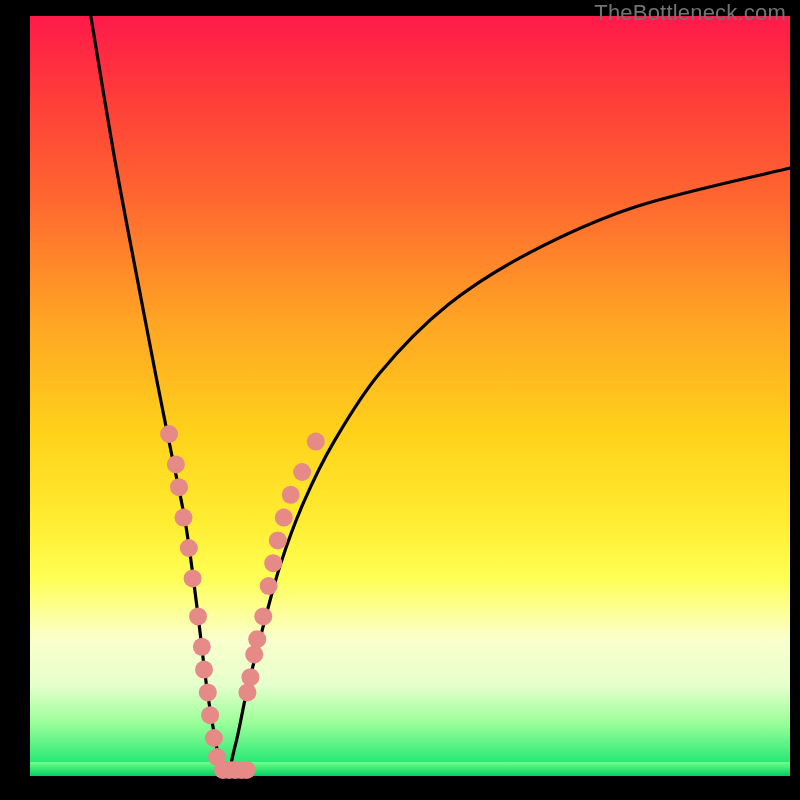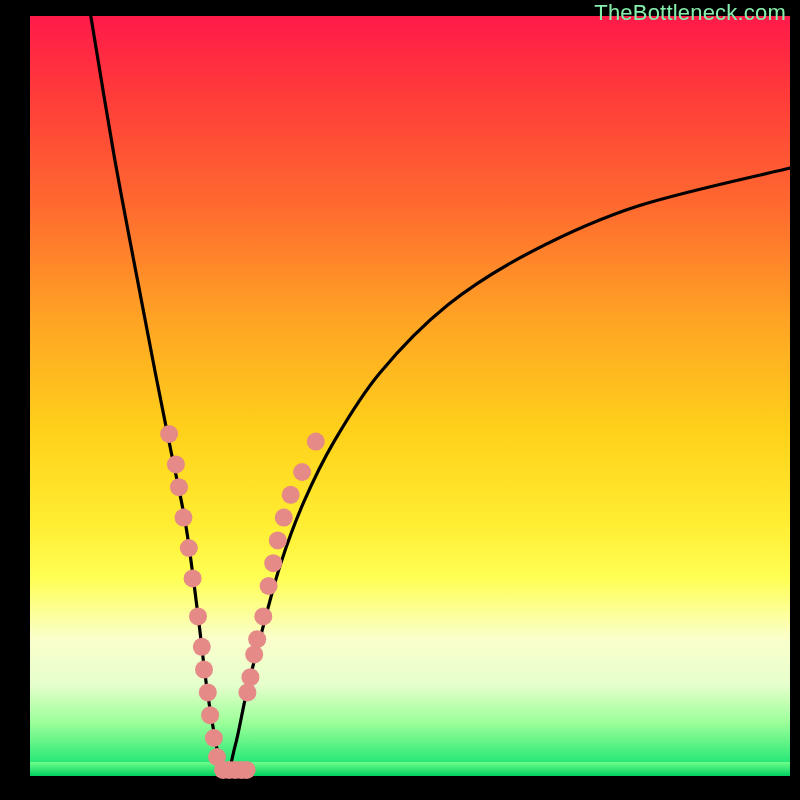--- a/index.html
+++ b/index.html
@@ -44,21 +44,21 @@
     width: 100%;
     height: 14px;
     background: linear-gradient(to bottom, #6fff8a 0%, #00d060 100%);
   }
   .watermark {
     position: absolute;
     top: 0px;
     right: 14px;
     font-size: 22px;
     font-weight: 500;
-    color: #86efac;
+    color: #737373;
     letter-spacing: 0.2px;
   }
   svg.curve {
     position: absolute;
     left: 0;
     top: 0;
     width: 760px;
     height: 760px;
     overflow: visible;
   }

